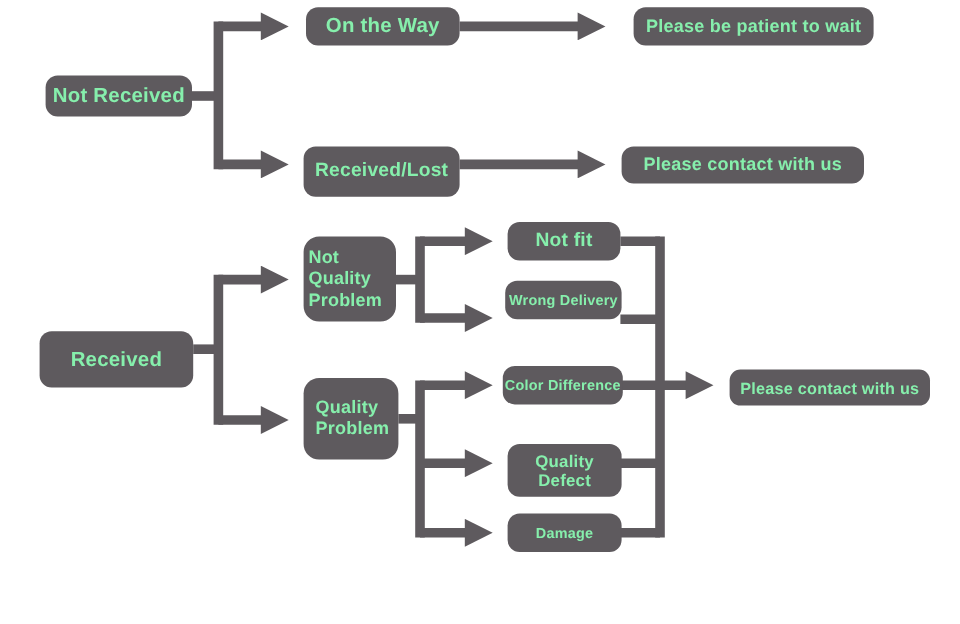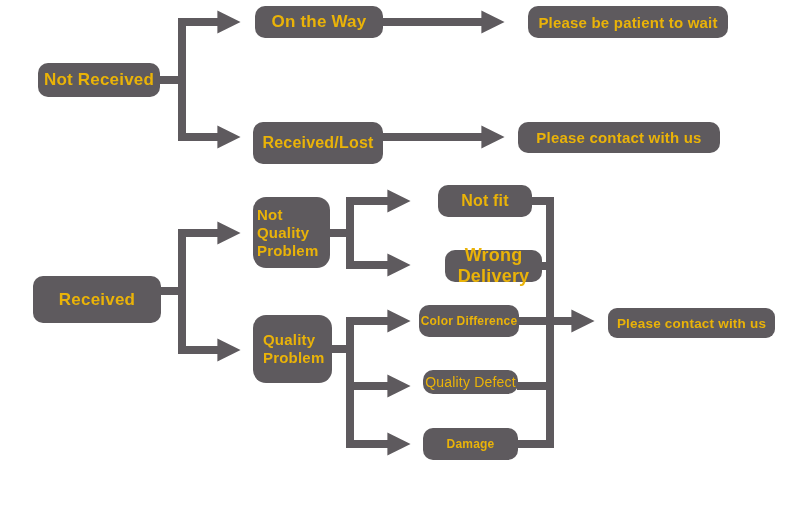--- a/index.html
+++ b/index.html
@@ -19,21 +19,21 @@
     position: absolute;
     left: 0;
     top: 0;
     width: 800px;
     height: 520px;
   }
   .node {
     position: absolute;
     box-sizing: border-box;
     background: #5e5a5e;
-    color: #eab308;
+    color: #86efac;
     border-radius: 10px;
     display: flex;
     align-items: center;
     justify-content: center;
     text-align: center;
     font-weight: bold;
     white-space: pre-line;
     letter-spacing: 0.2px;
   }
   .n-not-received   { left: 38px;  top: 63px;  width: 122px; height: 34px; font-size: 17px; }
@@ -41,24 +41,24 @@
   .n-be-patient     { left: 528px; top: 6px;   width: 200px; height: 32px; font-size: 15px; }
   .n-received-lost  { left: 253px; top: 122px; width: 130px; height: 42px; font-size: 16px; }
   .n-contact-top    { left: 518px; top: 122px; width: 202px; height: 31px; font-size: 15px; }
   .n-received       { left: 33px;  top: 276px; width: 128px; height: 47px; font-size: 17px; }
   .n-not-quality    { left: 253px; top: 197px; width: 77px;  height: 71px; font-size: 15px;
                       justify-content: flex-start; text-align: left; padding-left: 4px;
                       line-height: 1.2; border-radius: 13px; }
   .n-quality        { left: 253px; top: 315px; width: 79px;  height: 68px; font-size: 15px;
                       justify-content: flex-start; text-align: left; padding-left: 10px;
                       line-height: 1.2; border-radius: 13px; }
-  .n-not-fit        { left: 423px; top: 185px; width: 94px;  height: 32px; font-size: 16px; margin-left: 15px; }
-  .n-wrong-delivery { left: 421px; top: 250px; width: 97px;  height: 32px; font-size: 18px; font-weight: 600; margin-left: 24px; }
+  .n-not-fit        { left: 423px; top: 185px; width: 94px;  height: 32px; font-size: 16px; }
+  .n-wrong-delivery { left: 421px; top: 234px; width: 97px;  height: 32px; font-size: 12px; font-weight: 600; }
   .n-color-diff     { left: 419px; top: 305px; width: 100px; height: 32px; font-size: 12px; font-weight: 600; }
-  .n-quality-defect { left: 423px; top: 370px; width: 95px;  height: 24px; font-size: 14px; font-weight: 400; }
+  .n-quality-defect { left: 423px; top: 370px; width: 95px;  height: 44px; font-size: 14px; font-weight: 700; }
   .n-damage         { left: 423px; top: 428px; width: 95px;  height: 32px; font-size: 12px; }
   .n-contact-bottom { left: 608px; top: 308px; width: 167px; height: 30px; font-size: 13.5px;
                       font-weight: 600; border-radius: 9px; }
 </style>
 </head>
 <body>
 
 <div id="canvas">
 
   <svg id="connectors" viewBox="0 0 800 520" xmlns="http://www.w3.org/2000/svg">

